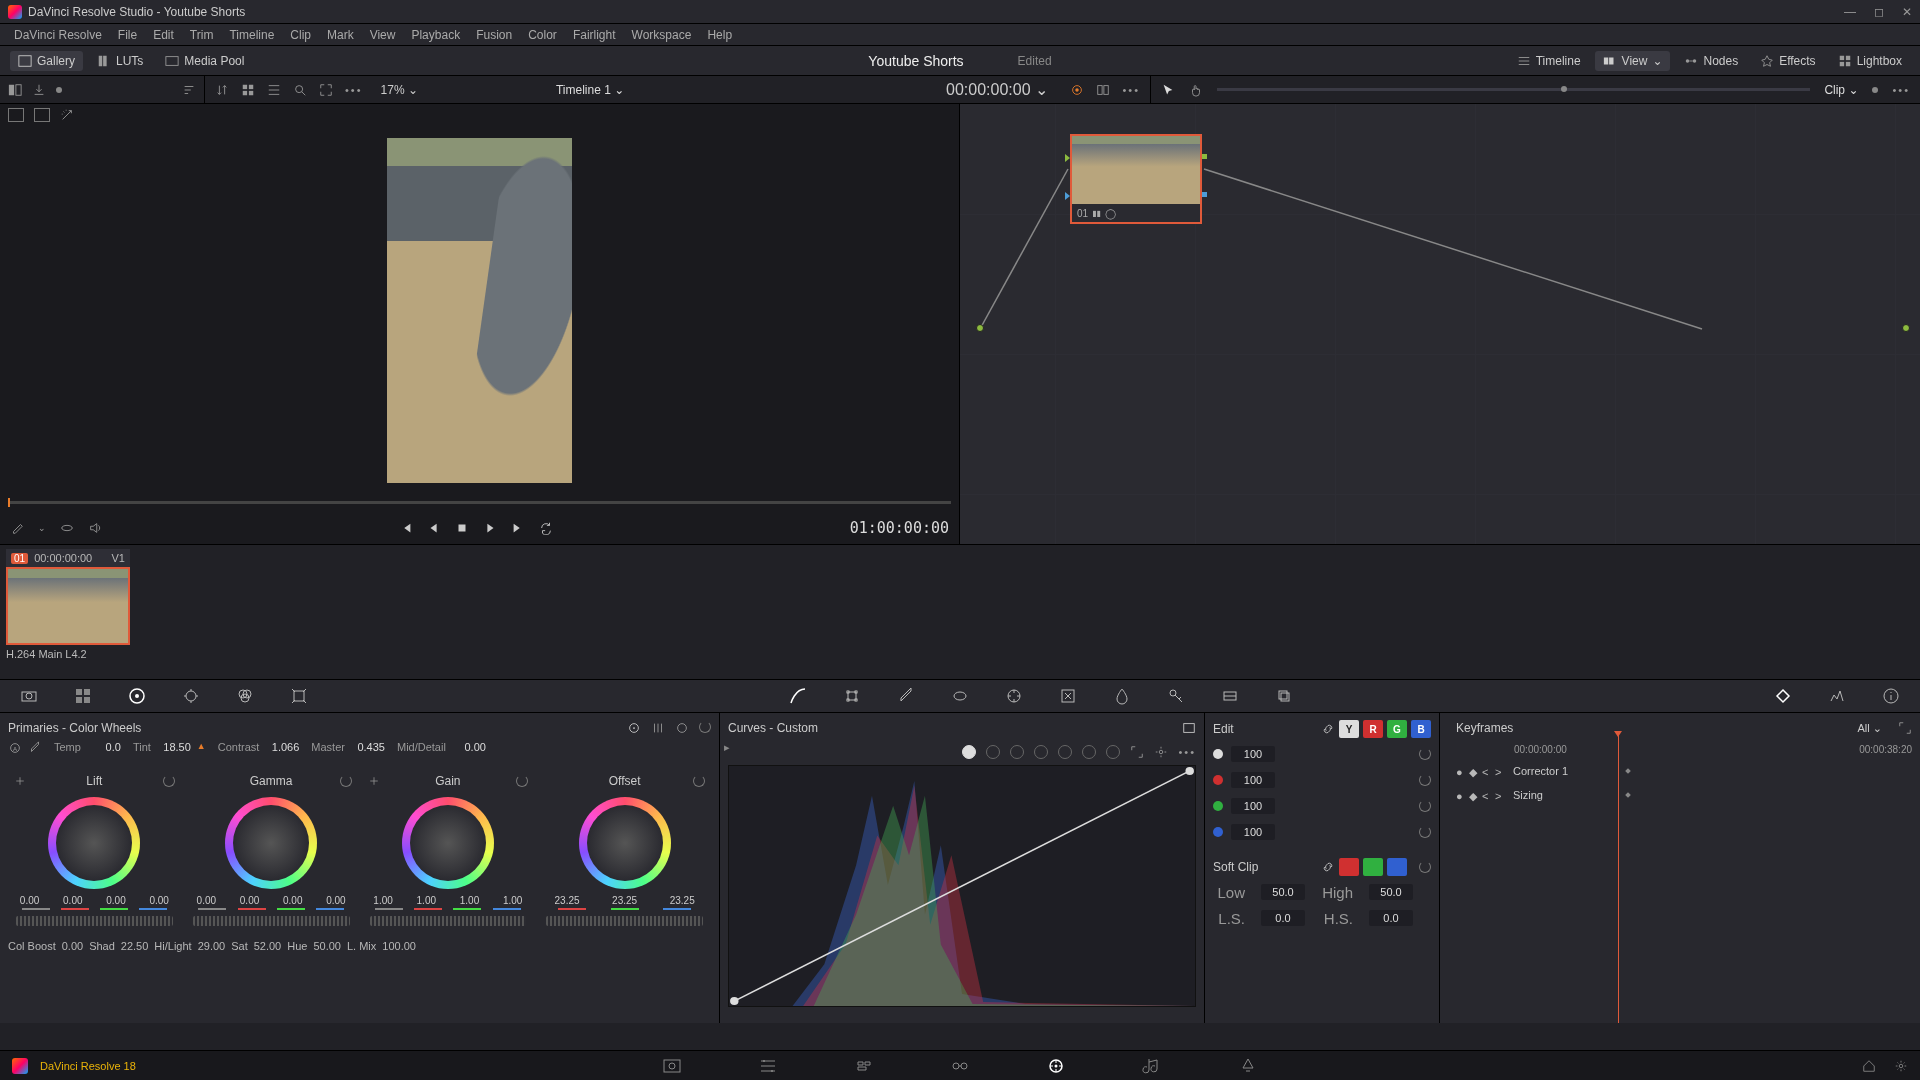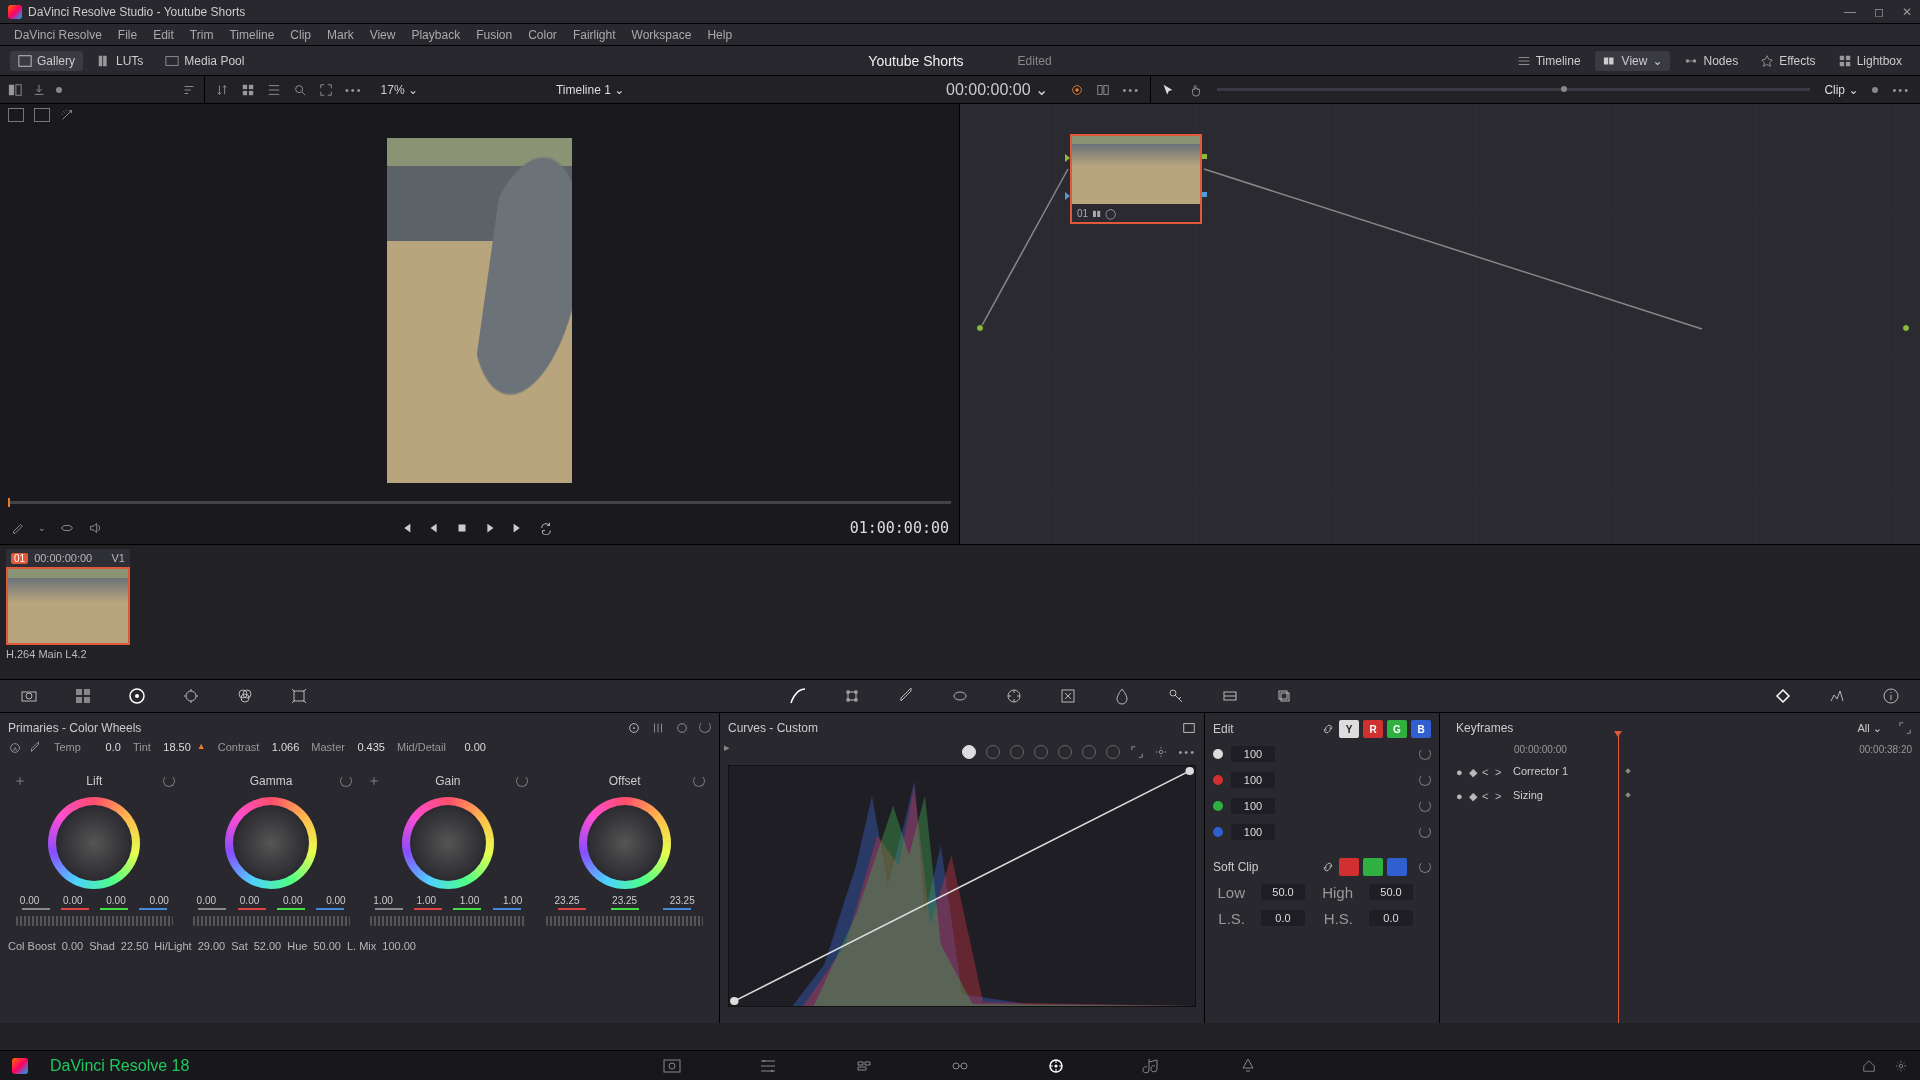--- a/index.html
+++ b/index.html
@@ -138,21 +138,21 @@
 .kf-row { display:flex; align-items:center; height:24px; gap:4px; font-size:11px; position:relative; }
 .kf-row .kname { color:#ccc; }
 .kf-row .track { position:absolute; left:170px; right:0; height:20px; background:#3a3a44; }
 .kf-row.master .track { background:#4a4a56; }
 .kf-row .kicons { display:flex; gap:3px; margin-right:4px; }
 .kf-row .kicons span { width:10px; height:10px; display:inline-block; }
 
 
 .bottombar { position:absolute; bottom:0; left:0; right:0; height:30px; background:#18181c; display:flex; align-items:center; padding:0 12px; gap:12px; border-top:1px solid #000; }
 .bottombar .blogo { width:16px; height:16px; background:linear-gradient(135deg,#ff6b00,#ff0066,#00aaff); border-radius:3px; }
-.bottombar .bname { font-size:16px; color:#22c55e;margin-left:10px; }
+.bottombar .bname { font-size:11px; color:#eab308; }
 .bottombar .pages { position:absolute; left:50%; transform:translateX(-50%); display:flex; gap:76px; }
 .bottombar .page { width:20px; height:20px; cursor:pointer; }
 .bottombar .page.active { position:relative; }
 .bottombar .page.active::after { content:''; position:absolute; bottom:-6px; left:-6px; right:-6px; height:2px; background:#e05a3a; }
 .bottombar .bright { margin-left:auto; display:flex; gap:18px; }
 
 svg.icon { width:14px; height:14px; fill:#999; }
 .reset-icon { width:12px; height:12px; border:1.5px solid #777; border-radius:50%; border-top-color:transparent; position:relative; display:inline-block; }
 </style>
 </head>

